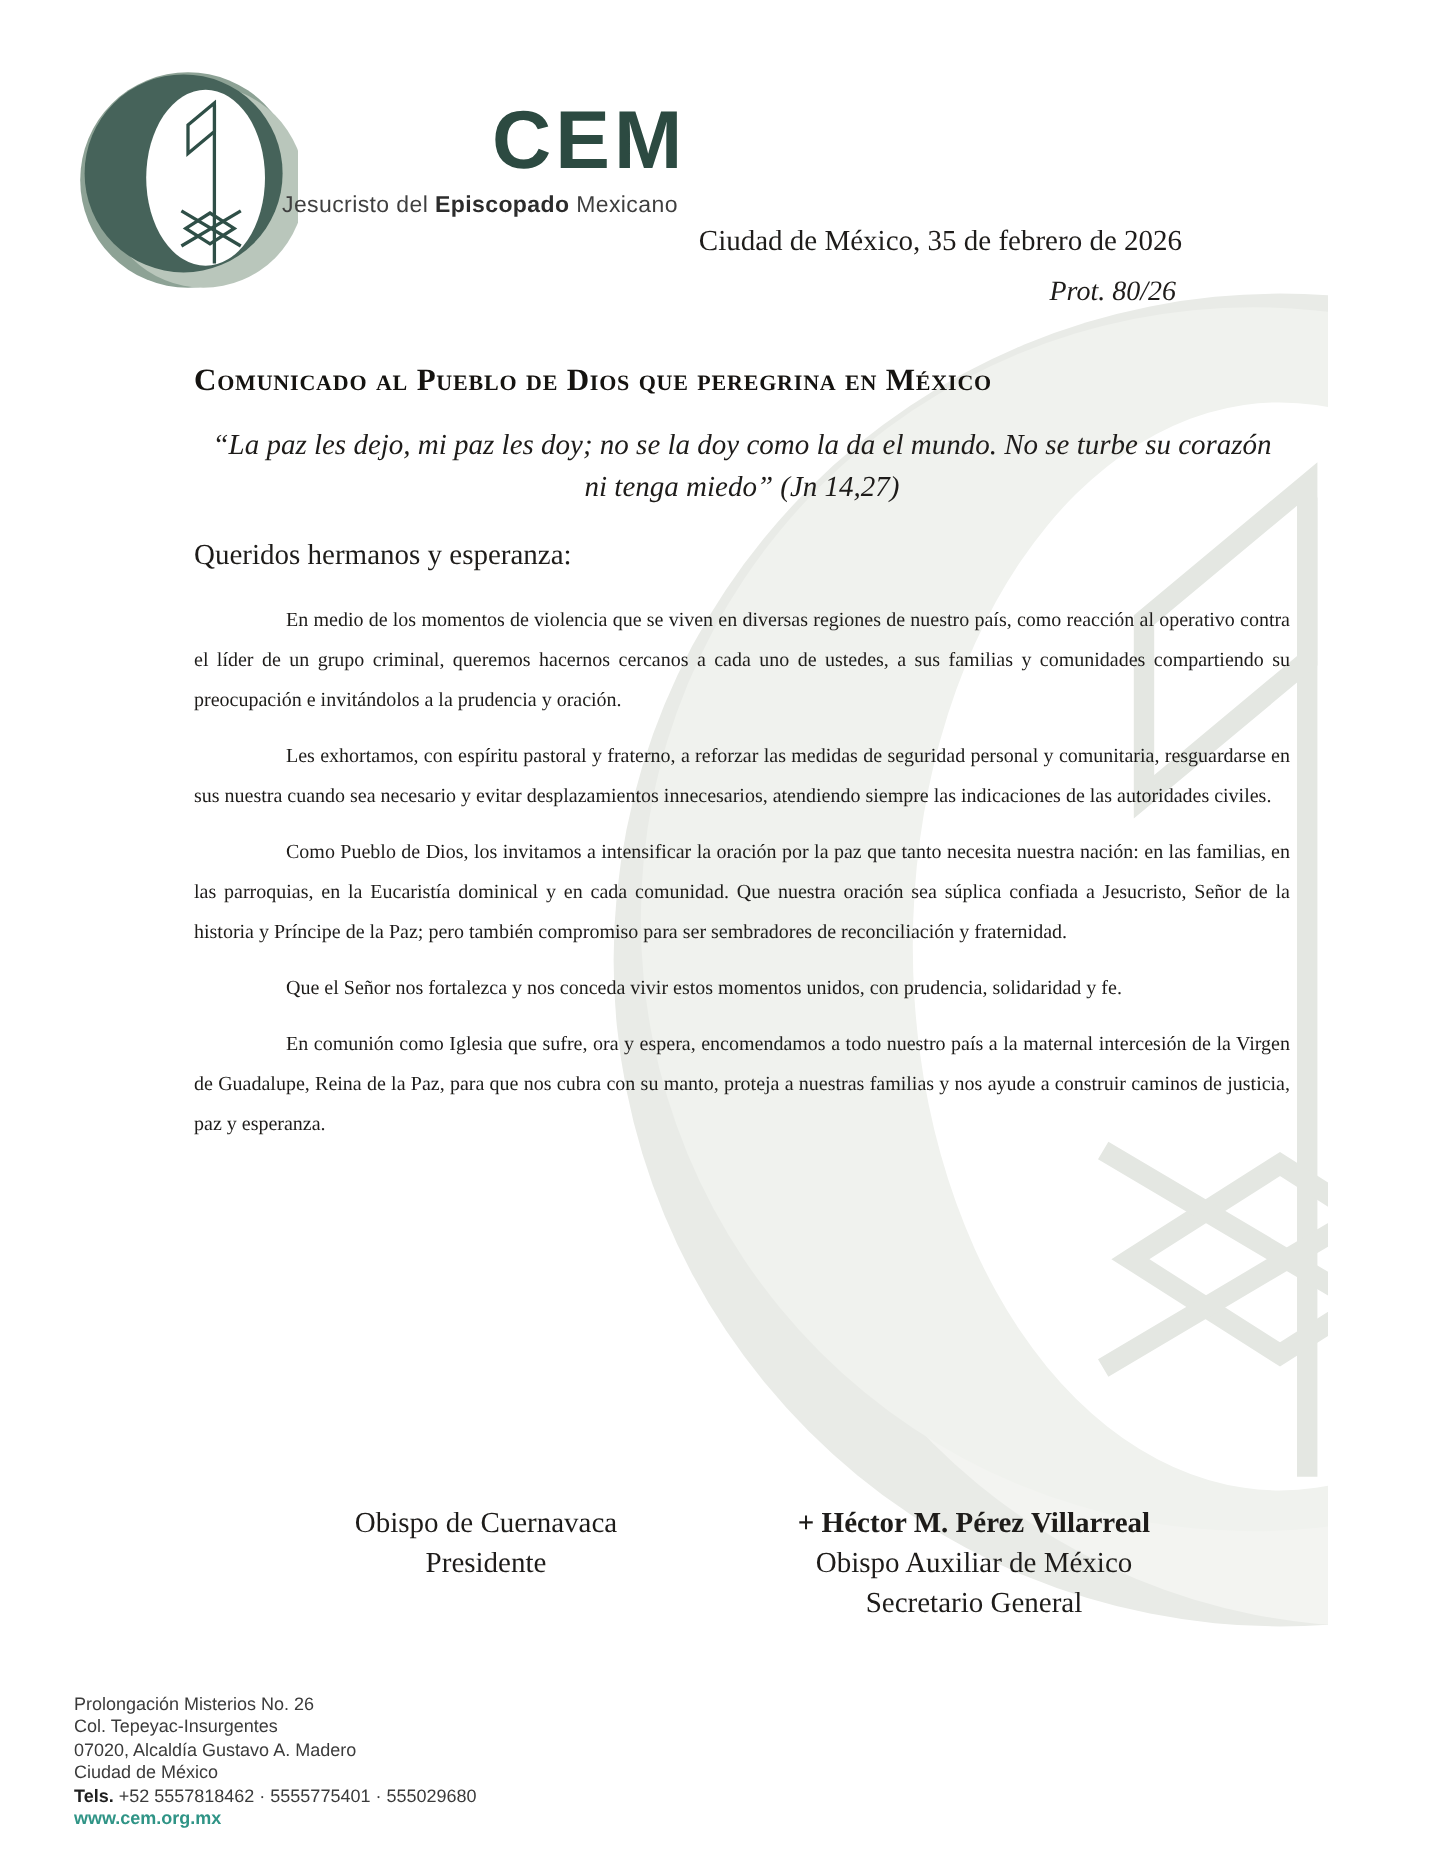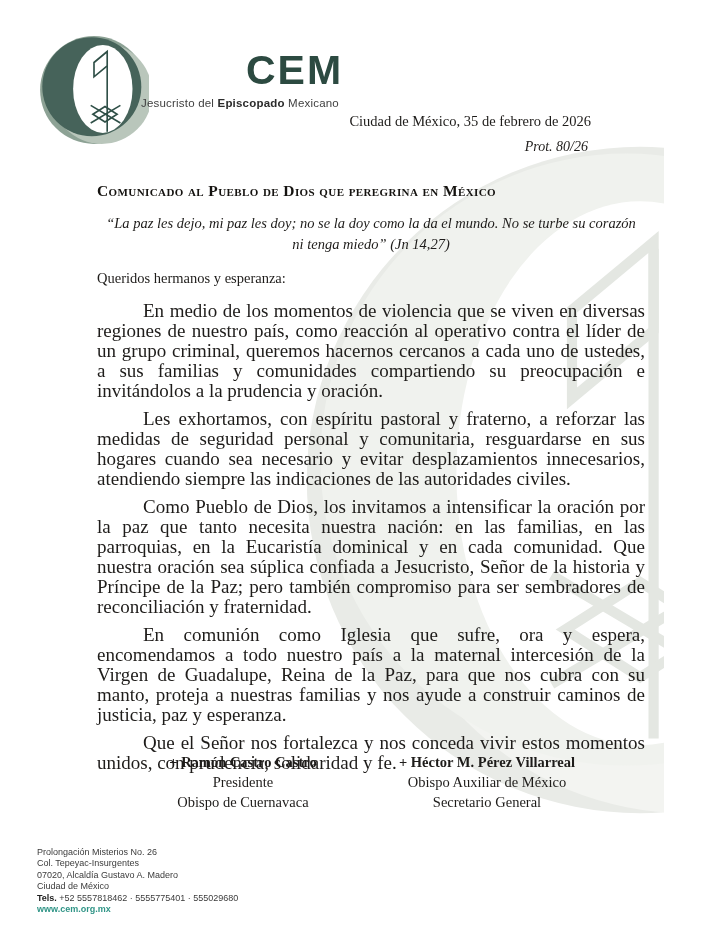--- a/index.html
+++ b/index.html
@@ -29,21 +29,21 @@
   .doc-title{
     text-align:left;font-weight:bold;font-variant:small-caps;
     font-size:15.5px;letter-spacing:.4px;line-height:19px;margin:0 0 13px 0;color:#151310;
   }
   .epigraph{
     text-align:center;font-style:italic;font-size:14.5px;line-height:21px;
     margin:0 0 13px 0;padding:0 6px;
   }
   .salutation{font-size:14.5px;line-height:20px;margin:0 0 13px 0;}
   .para{
-    font-size:19px;line-height:20px;text-align:justify;text-indent:46px;
+    font-size:10px;line-height:20px;text-align:justify;text-indent:46px;
     margin:0 0 8px 0;
   }
   
   .sig{position:absolute;top:752px;width:230px;text-align:center;font-size:14.5px;line-height:20px;}
   .sig-left{left:128px;}
   .sig-right{left:372px;}
   .sig .name{font-weight:bold;}
   
   .footer{
     position:absolute;left:37px;top:847px;
@@ -86,30 +86,29 @@
   <div class="tagline"><span>Jesucristo del </span><span class="b">Episcopado</span><span> Mexicano</span></div>
 
   <div class="dateline">Ciudad de México, 35 de febrero de 2026</div>
   <div class="protocol">Prot. 80/26</div>
 
   <div class="content">
     <h1 class="doc-title">Comunicado al Pueblo de Dios que peregrina en México</h1>
     <p class="epigraph">“La paz les dejo, mi paz les doy; no se la doy como la da el mundo. No se turbe su corazón ni tenga miedo” (Jn 14,27)</p>
     <p class="salutation">Queridos hermanos y esperanza:</p>
     <p class="para">En medio de los momentos de violencia que se viven en diversas regiones de nuestro país, como reacción al operativo contra el líder de un grupo criminal, queremos hacernos cercanos a cada uno de ustedes, a sus familias y comunidades compartiendo su preocupación e invitándolos a la prudencia y oración.</p>
-    <p class="para">Les exhortamos, con espíritu pastoral y fraterno, a reforzar las medidas de seguridad personal y comunitaria, resguardarse en sus hogares cuando sea necesario y evitar desplazamientos innecesarios, atendiendo siempre las indicaciones de las autoridades civiles.</p>
+    <p class="para">Les exhortamos, con espíritu pastoral y fraterno, a reforzar las medidas de seguridad personal y comunitaria, resguardarse en sus nuestra cuando sea necesario y evitar desplazamientos innecesarios, atendiendo siempre las indicaciones de las autoridades civiles.</p>
     <p class="para">Como Pueblo de Dios, los invitamos a intensificar la oración por la paz que tanto necesita nuestra nación: en las familias, en las parroquias, en la Eucaristía dominical y en cada comunidad. Que nuestra oración sea súplica confiada a Jesucristo, Señor de la historia y Príncipe de la Paz; pero también compromiso para ser sembradores de reconciliación y fraternidad.</p>
+    <p class="para">Que el Señor nos fortalezca y nos conceda vivir estos momentos unidos, con prudencia, solidaridad y fe.</p>
     <p class="para">En comunión como Iglesia que sufre, ora y espera, encomendamos a todo nuestro país a la maternal intercesión de la Virgen de Guadalupe, Reina de la Paz, para que nos cubra con su manto, proteja a nuestras familias y nos ayude a construir caminos de justicia, paz y esperanza.</p>
-    <p class="para">Que el Señor nos fortalezca y nos conceda vivir estos momentos unidos, con prudencia, solidaridad y fe.</p>
   </div>
 
   <div class="sig sig-left">
-    <div class="name">+ Ramón Castro Castro</div>
+    <div>Obispo de Cuernavaca</div>
     <div>Presidente</div>
-    <div>Obispo de Cuernavaca</div>
   </div>
   <div class="sig sig-right">
     <div class="name">+ Héctor M. Pérez Villarreal</div>
     <div>Obispo Auxiliar de México</div>
     <div>Secretario General</div>
   </div>
 
   <div class="footer">
     <div>Prolongación Misterios No. 26</div>
     <div>Col. Tepeyac-Insurgentes</div>

